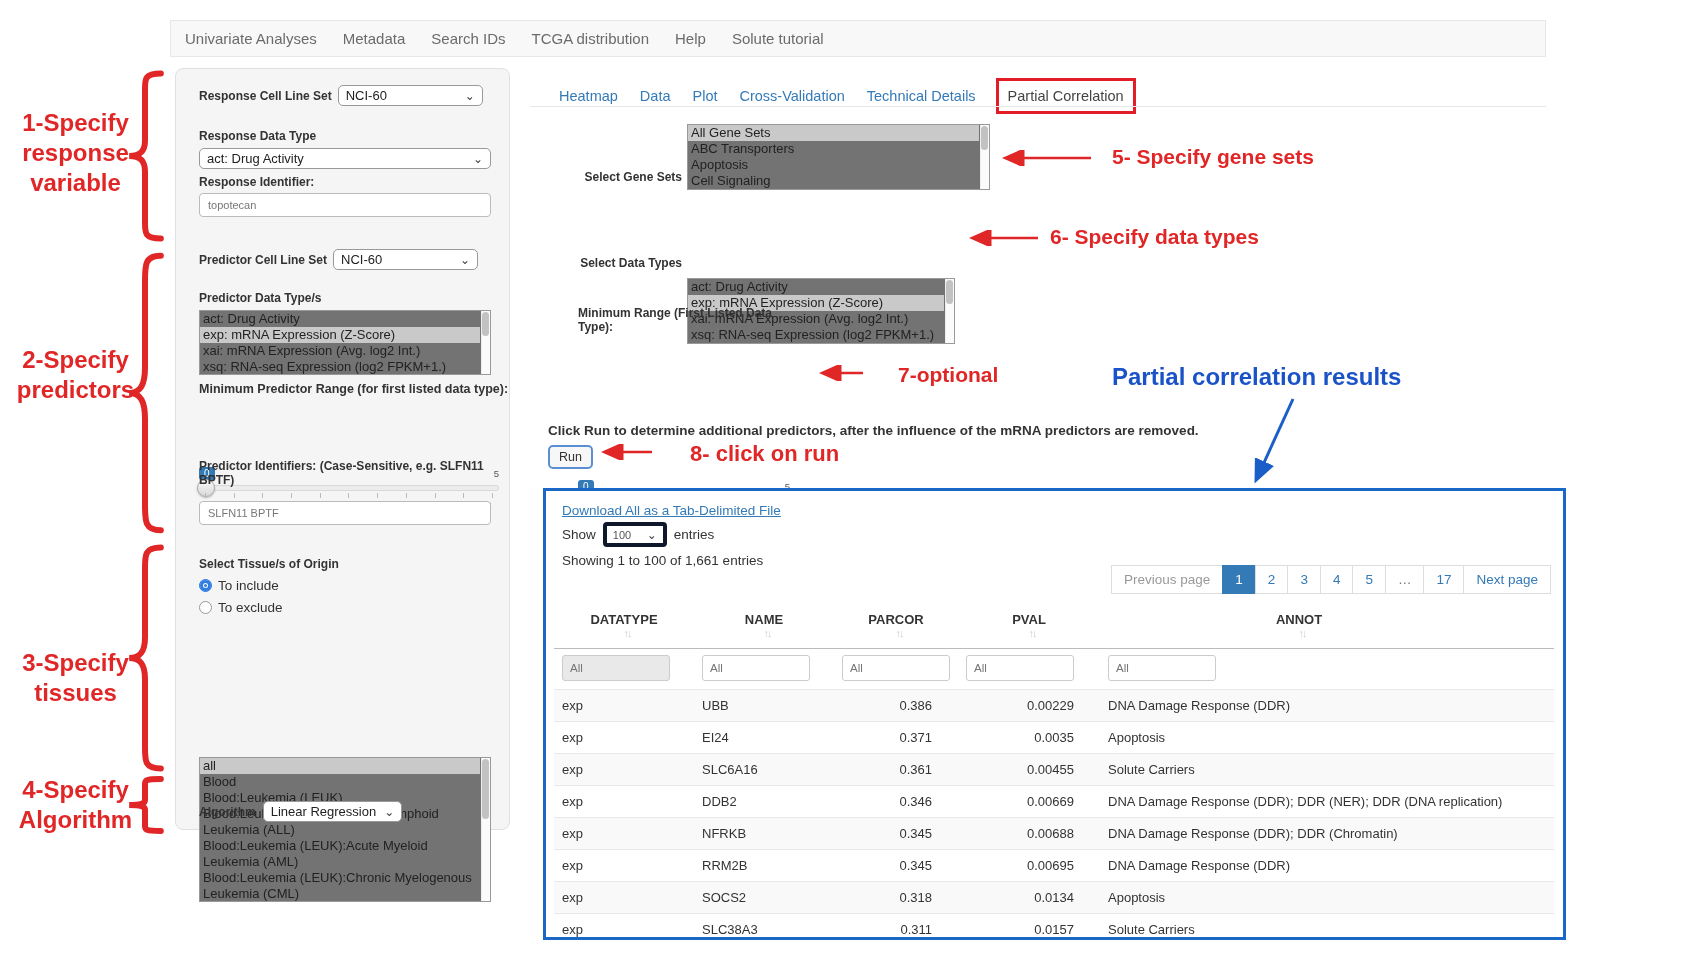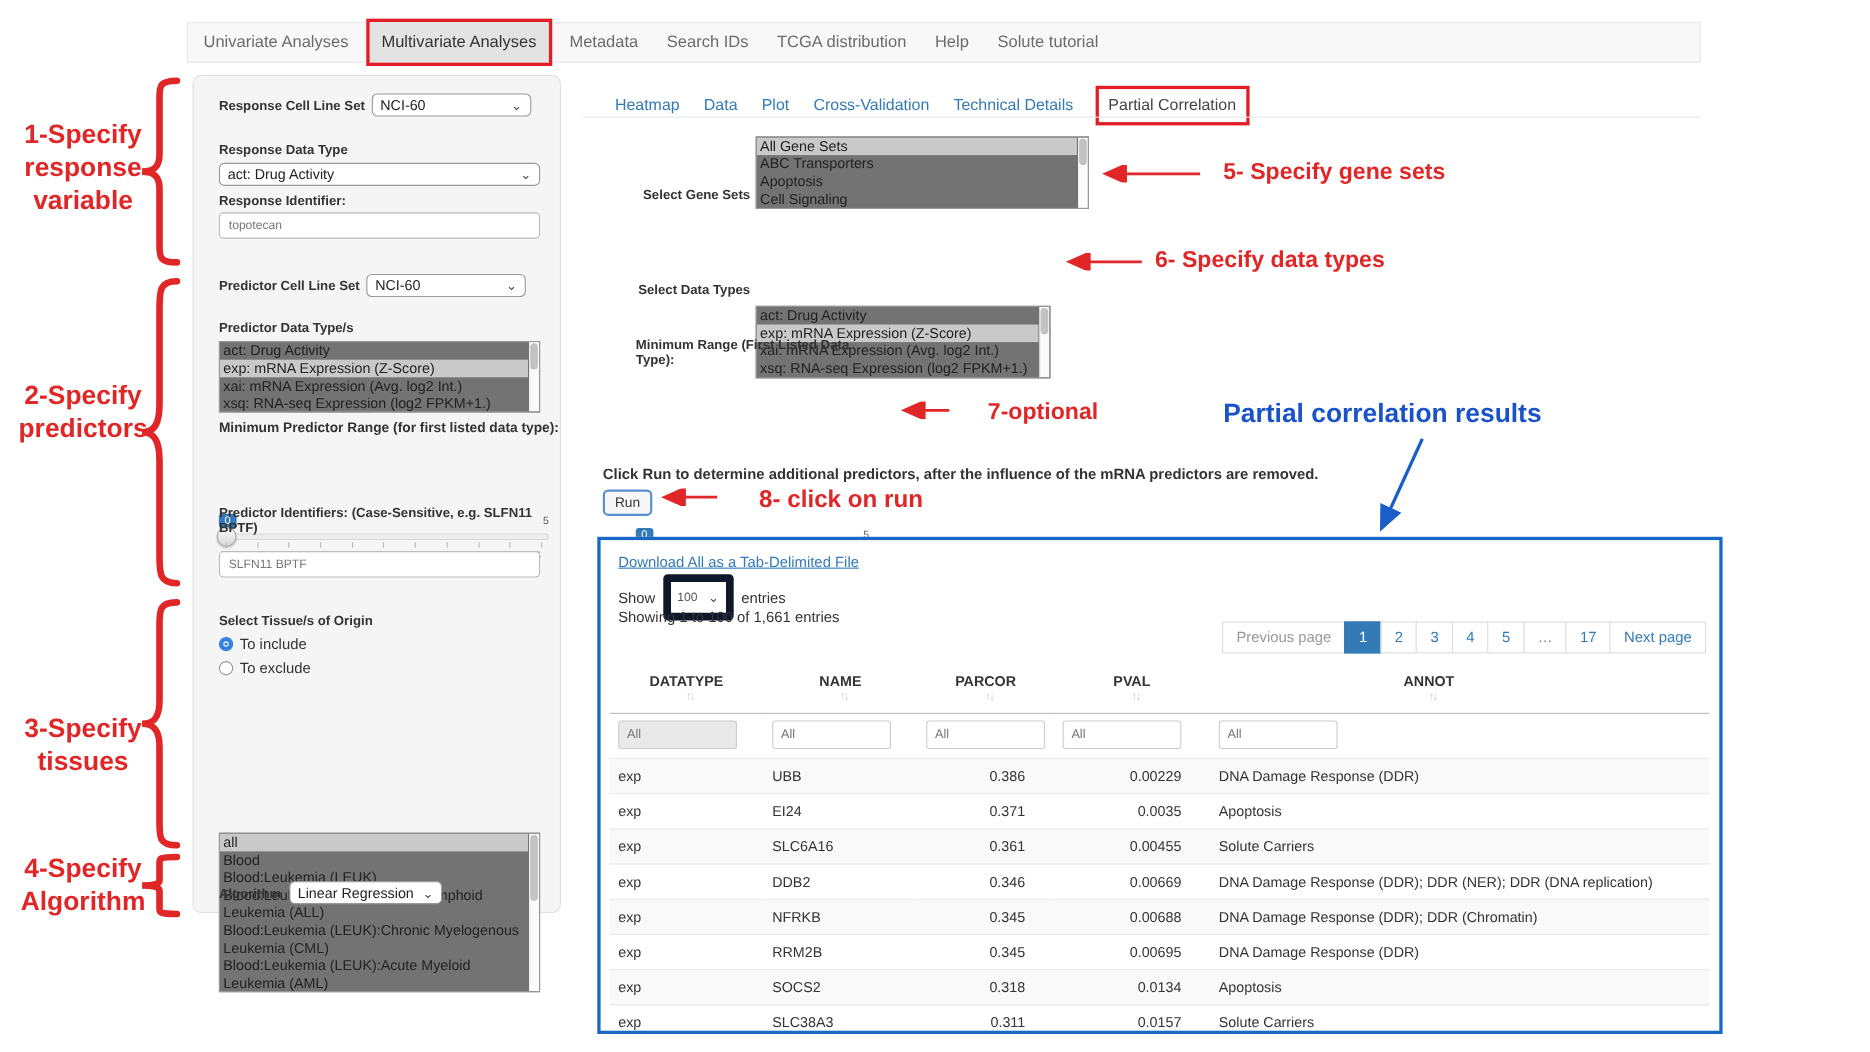--- a/index.html
+++ b/index.html
@@ -52,21 +52,21 @@
   .tabs-underline { left:530px; top:106px; width:1016px; height:1px; background:#e7e7e7; }
 
   .blue-link { color:#337ab7; font-size:13.5px; }
   .run-instr { font-weight:bold; font-size:13.5px; color:#333; }
   .run-btn { background:#f7f7f7; border:2px solid #5b8fd4; border-radius:5px; font-size:12.5px; color:#333; padding:3px 9px; font-family:"Liberation Sans",sans-serif; }
 
   .results-title { color:#1a53c8; font-weight:bold; font-size:24px; }
 
   
   .results-box { left:543px; top:488px; width:1023px; height:452px; border:3px solid #1a68c6; background:#fff; }
-  .show-sel { display:inline-flex; align-items:center; justify-content:space-between; border:7px solid #0f172a; border-radius:4px; width:64px; height:42px; padding:0 6px; font-size:11px; color:#555; margin:0 7px; background:#fff; }
+  .show-sel { display:inline-flex; align-items:center; justify-content:space-between; border:4px solid #0f172a; border-radius:4px; width:64px; height:25px; padding:0 6px; font-size:11px; color:#555; margin:0 7px; background:#fff; }
   .pagination { position:absolute; right:12px; top:74px; display:flex; }
   .page { border:1px solid #ddd; margin-left:-1px; padding:6px 12px; font-size:13.5px; color:#337ab7; background:#fff; white-space:nowrap; }
   .page.prev { color:#999; }
   .page.dots { color:#777; }
   .page.active { background:#337ab7; border-color:#337ab7; color:#fff; }
 
   table.rtable { position:absolute; left:8px; top:112px; width:1000px; border-collapse:collapse; }
   .rtable th { font-size:13px; font-weight:bold; color:#333; text-align:left; padding:9px 8px; border-bottom:1px solid #bbb; }
   .rtable th .th-in { display:flex; align-items:center;flex-direction:column; }
   .rtable th.num .th-in { justify-content:flex-end; }
@@ -88,23 +88,20 @@
       <path d="M0,0 L9,4 L0,8 Z" fill="#e02626"></path>
     </marker>
     <marker id="bluehead" markerWidth="9" markerHeight="9" refX="6" refY="3.5" orient="auto">
       <path d="M0,0 L8,3.5 L0,7 Z" fill="#1a5fc8"></path>
     </marker>
   </defs>
 </svg>
 
 <div class="abs topnav">
   <span class="nav-item">Univariate Analyses</span>
-  <span class="nav-active-frame">
-    <span class="nav-item">Multivariate Analyses</span>
-  </span>
   <span class="nav-item">Metadata</span>
   <span class="nav-item">Search IDs</span>
   <span class="nav-item">TCGA distribution</span>
   <span class="nav-item">Help</span>
   <span class="nav-item">Solute tutorial</span>
 </div>
 
 <div class="abs red-note" style="left:8px; top:108px; width:135px; font-size:24px; text-align:center;">1-Specify
 response
 variable</div>
@@ -212,22 +209,22 @@
   </div>
   <div class="abs radio-row" style="left:23px; top:531px;">
     <span class="radio"></span><span>To exclude</span>
   </div>
 
   <div class="abs listbox" style="left:23px; top:577px; width:292px; height:145px;">
     <div class="lb-item wrap sel">all</div>
     <div class="lb-item wrap">Blood</div>
     <div class="lb-item wrap">Blood:Leukemia (LEUK)</div>
     <div class="lb-item wrap">Blood:Leukemia (LEUK):Acute Lymphoid Leukemia (ALL)</div>
+    <div class="lb-item wrap">Blood:Leukemia (LEUK):Acute Myeloid Leukemia (AML)</div>
     <div class="lb-item wrap">Blood:Leukemia (LEUK):Chronic Myelogenous Leukemia (CML)</div>
-    <div class="lb-item wrap">Blood:Leukemia (LEUK):Acute Myeloid Leukemia (AML)</div>
     <div class="lb-scroll">
         <span class="lb-thumb" style="height:60px;"></span>
       </div>
   </div>
 
   <div class="abs" style="left:23px; top:732px; display:flex; align-items:center;">
     <span class="lbl">Algorithm</span>
     <span class="sel-ctl" style="margin-left:7px;">
       <span>Linear Regression</span>
       <span class="chev">⌄</span>

